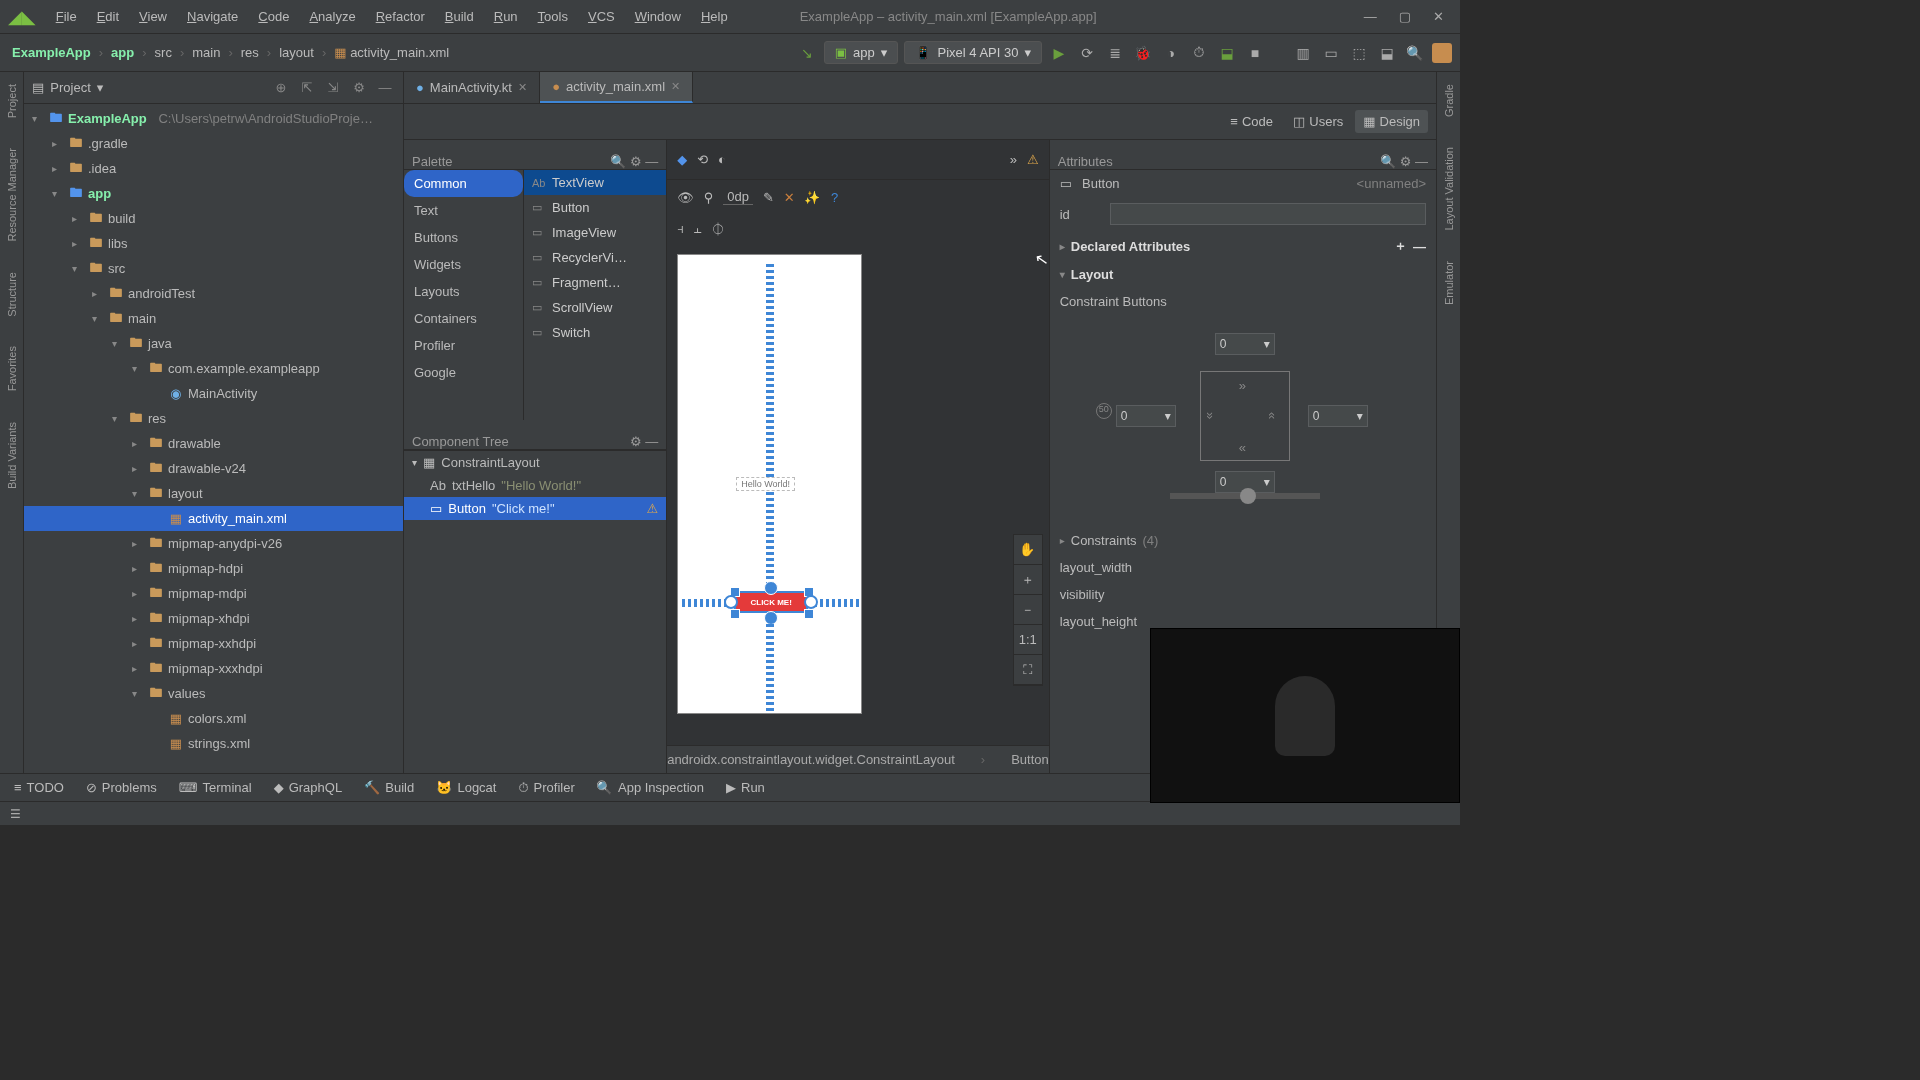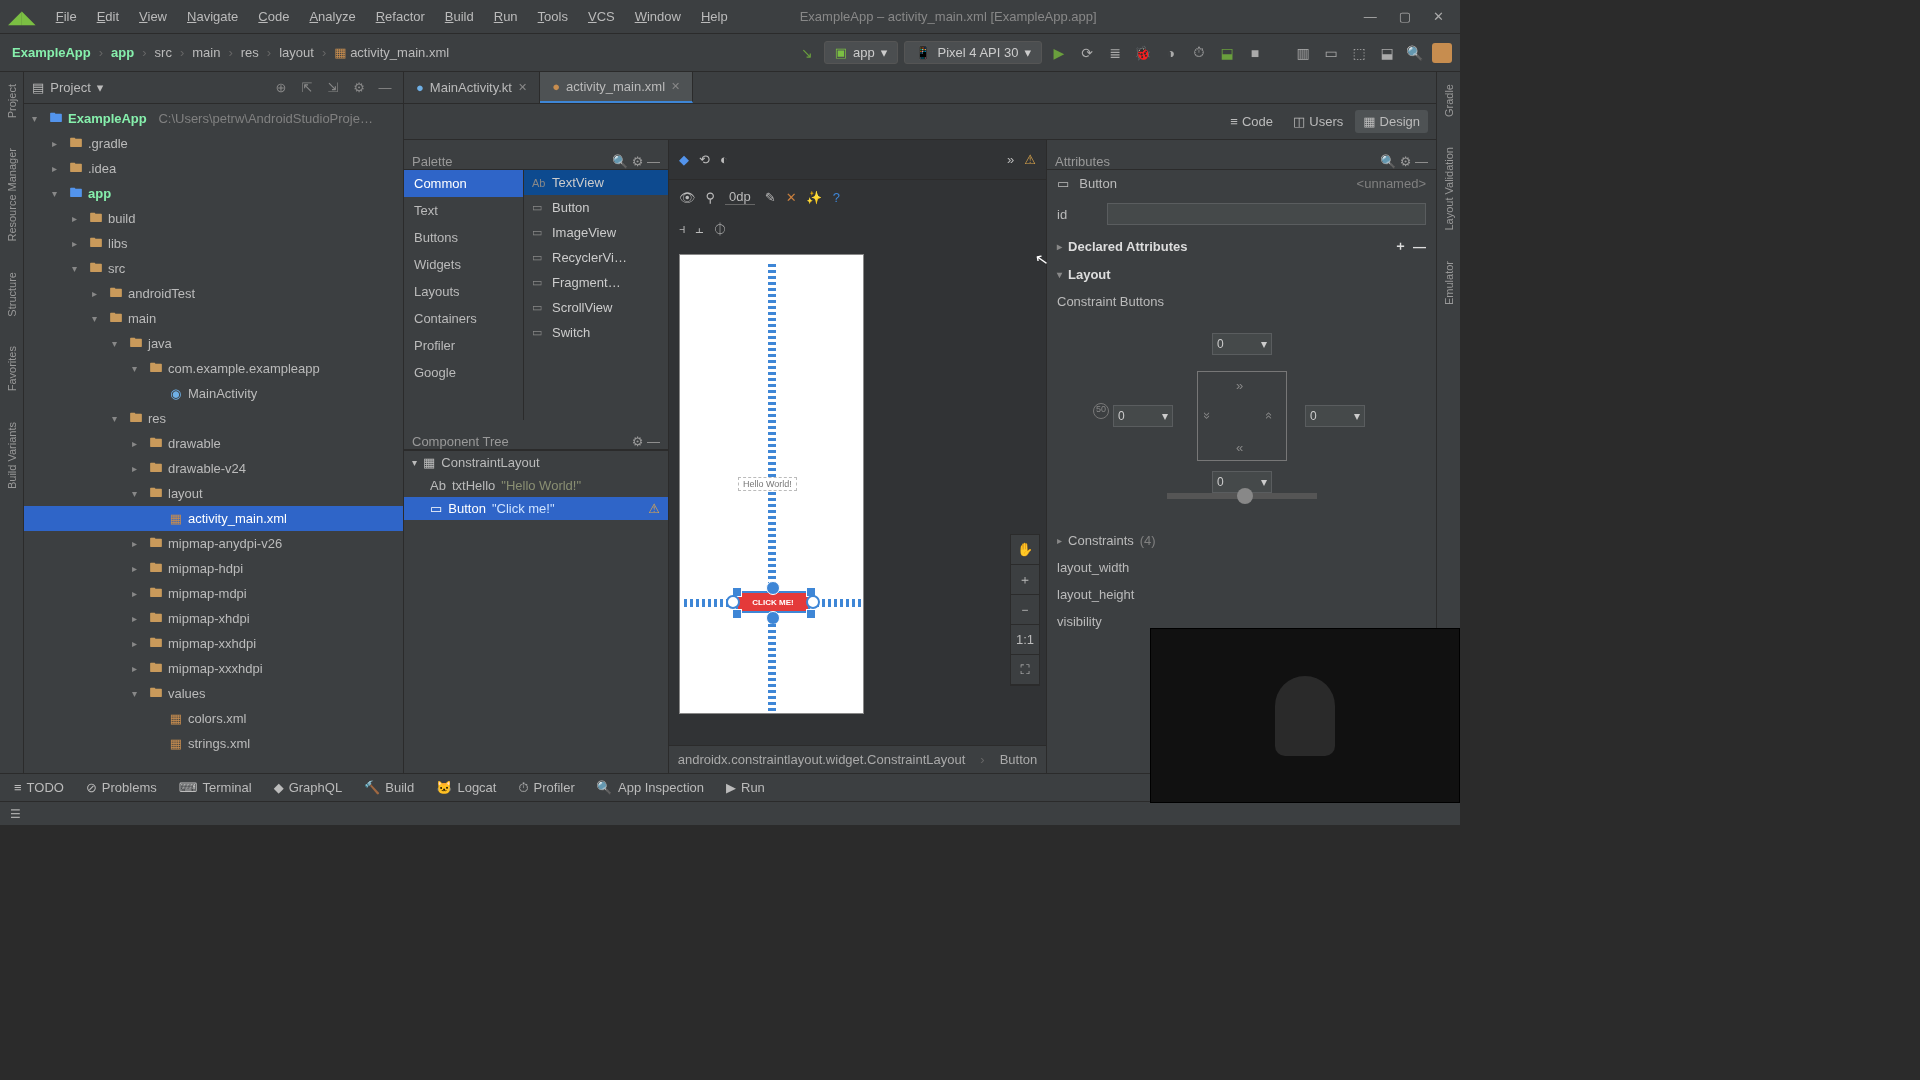--- a/index.html
+++ b/index.html
@@ -64,21 +64,21 @@
 
 .design-body { flex: 1; display: flex; min-height: 0; }
 
 
 .palette-col { width: 265px; display: flex; flex-direction: column; border-right: 1px solid #2b2b2b; background: #3c3f41; }
 .sub-header { display: flex; align-items: flex-end; height: 30px; padding: 0 8px; color: #999; border-bottom: 1px solid #2b2b2b; }
 .sub-header .spacer { flex: 1; }
 .palette-split { display: flex; height: 250px; }
 .palette-cats { width: 120px; border-right: 1px solid #2b2b2b; }
 .palette-cat { padding: 6px 10px; color: #bbb; }
-.palette-cat.active { background: #2f65c8; color: #fff; }
+.palette-cat.active { background: #2f65c8; color: #fff; border-radius: 10px; }
 .palette-items { flex: 1; }
 .pal-item { display: flex; align-items: center; gap: 6px; padding: 5px 8px; color: #ccc; }
 .pal-item .picon { width: 14px; color: #888; font-size: 11px; }
 .pal-item.sel { background: #0d4a8f; }
 
 .comp-tree { flex: 1; border-top: 1px solid #2b2b2b; }
 .ct-row { display: flex; align-items: center; gap: 6px; padding: 4px 8px; }
 .ct-row.sel { background: #2f65c8; color: #fff; }
 .ct-row .txt2 { color: #8a8f73; }
 .ct-row.sel .txt2 { color: #cfe3ff; }
@@ -106,21 +106,21 @@
 .attr-section { padding: 6px 10px; display: flex; align-items: center; gap: 6px; }
 .attr-section .chev { font-size: 10px; color: #888; }
 .attr-section.bold { font-weight: 600; color: #ddd; }
 .constraint-widget { height: 200px; position: relative; margin: 6px 10px; }
 .cw-box { position: absolute; left: 140px; top: 50px; width: 90px; height: 90px; border: 1px solid #777; }
 .cw-combo { position: absolute; width: 60px; height: 22px; background: #45494a; border: 1px solid #5a5d5f; color: #ccc; font-size: 12px; display: flex; align-items: center; justify-content: space-between; padding: 0 4px; }
 .cw-slider { position: absolute; left: 110px; top: 172px; width: 150px; height: 6px; background: #555; }
 .cw-slider .thumb { position: absolute; left: 70px; top: -5px; width: 16px; height: 16px; border-radius: 50%; background: #888; }
 
 
-.bottom-bc { height: 28px; display: flex; align-items: center; justify-content: center; gap: 15px; color: #aaa; border-top: 1px solid #2b2b2b; background: #3c3f41; }
+.bottom-bc { height: 28px; display: flex; align-items: center; justify-content: center; gap: 26px; color: #aaa; border-top: 1px solid #2b2b2b; background: #3c3f41; }
 
 
 .bottom-tools { height: 28px; display: flex; align-items: center; gap: 22px; padding: 0 14px; background: #3c3f41; border-top: 1px solid #2b2b2b; color: #bbb; }
 .bt-item { display: flex; align-items: center; gap: 5px; }
 .status-bar { height: 24px; background: #3c3f41; border-top: 1px solid #2b2b2b; padding: 0 10px; display: flex; align-items: center; color: #aaa; font-size: 12px; }
 
 .webcam { position: absolute; right: 0; bottom: 22px; width: 310px; height: 175px; background: #111; border: 1px solid #000; display: flex; align-items: center; justify-content: center; color: #444; font-size: 11px; overflow: hidden; }
 .webcam .fig { width: 60px; height: 80px; background: #2a2a2a; border-radius: 30px 30px 10px 10px; position: relative; }
 .cursor { position: absolute; left: 1035px; top: 250px; font-size: 16px; color: #fff; pointer-events: none; z-index: 50; transform: rotate(-10deg); }
 </style>
@@ -554,24 +554,24 @@
           <div class="attr-section">
             <span class="chev">▸</span>
             <span>Constraints</span>
             <span class="dim">(4)</span>
           </div>
           <div id="attr-rows">
               <div class="attr-row">
                 <span style="width:120px">layout_width</span>
               </div>
               <div class="attr-row">
+                <span style="width:120px">visibility</span>
+              </div>
+              <div class="attr-row">
                 <span style="width:120px">layout_height</span>
-              </div>
-              <div class="attr-row">
-                <span style="width:120px">visibility</span>
               </div>
             </div>
         </div>
       </div>
     </div>
 
     <div class="right-gutter" id="rg-host">
         <span class="gutter-label">Gradle</span>
         <span class="gutter-label">Layout Validation</span>
         <span class="gutter-label">Emulator</span>

